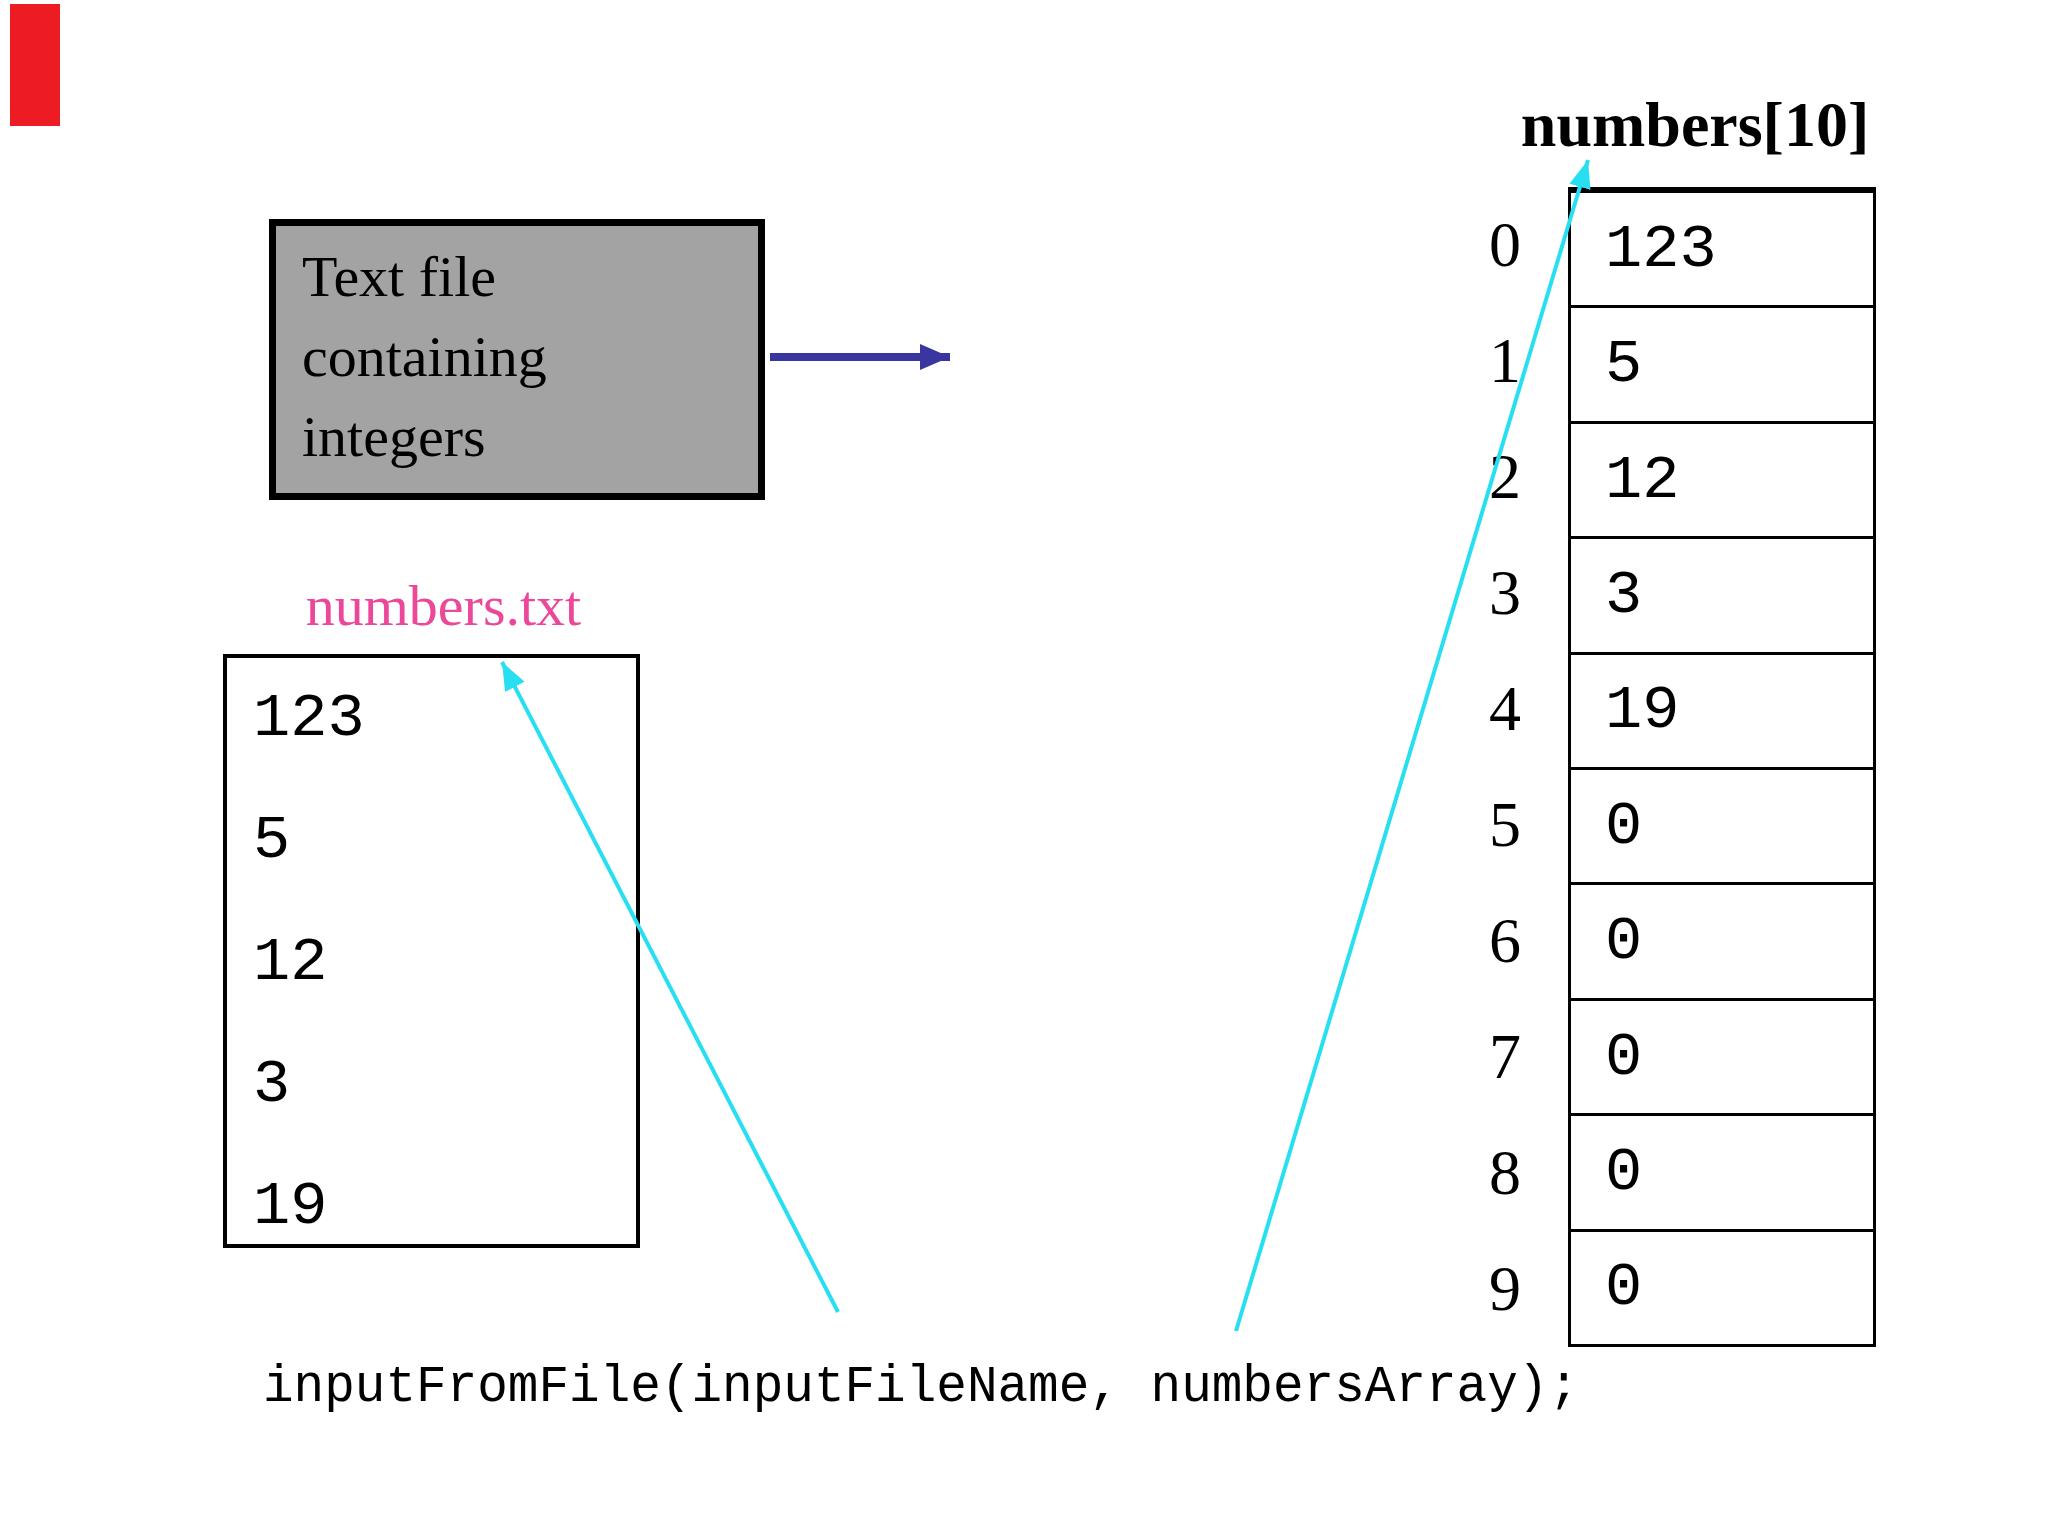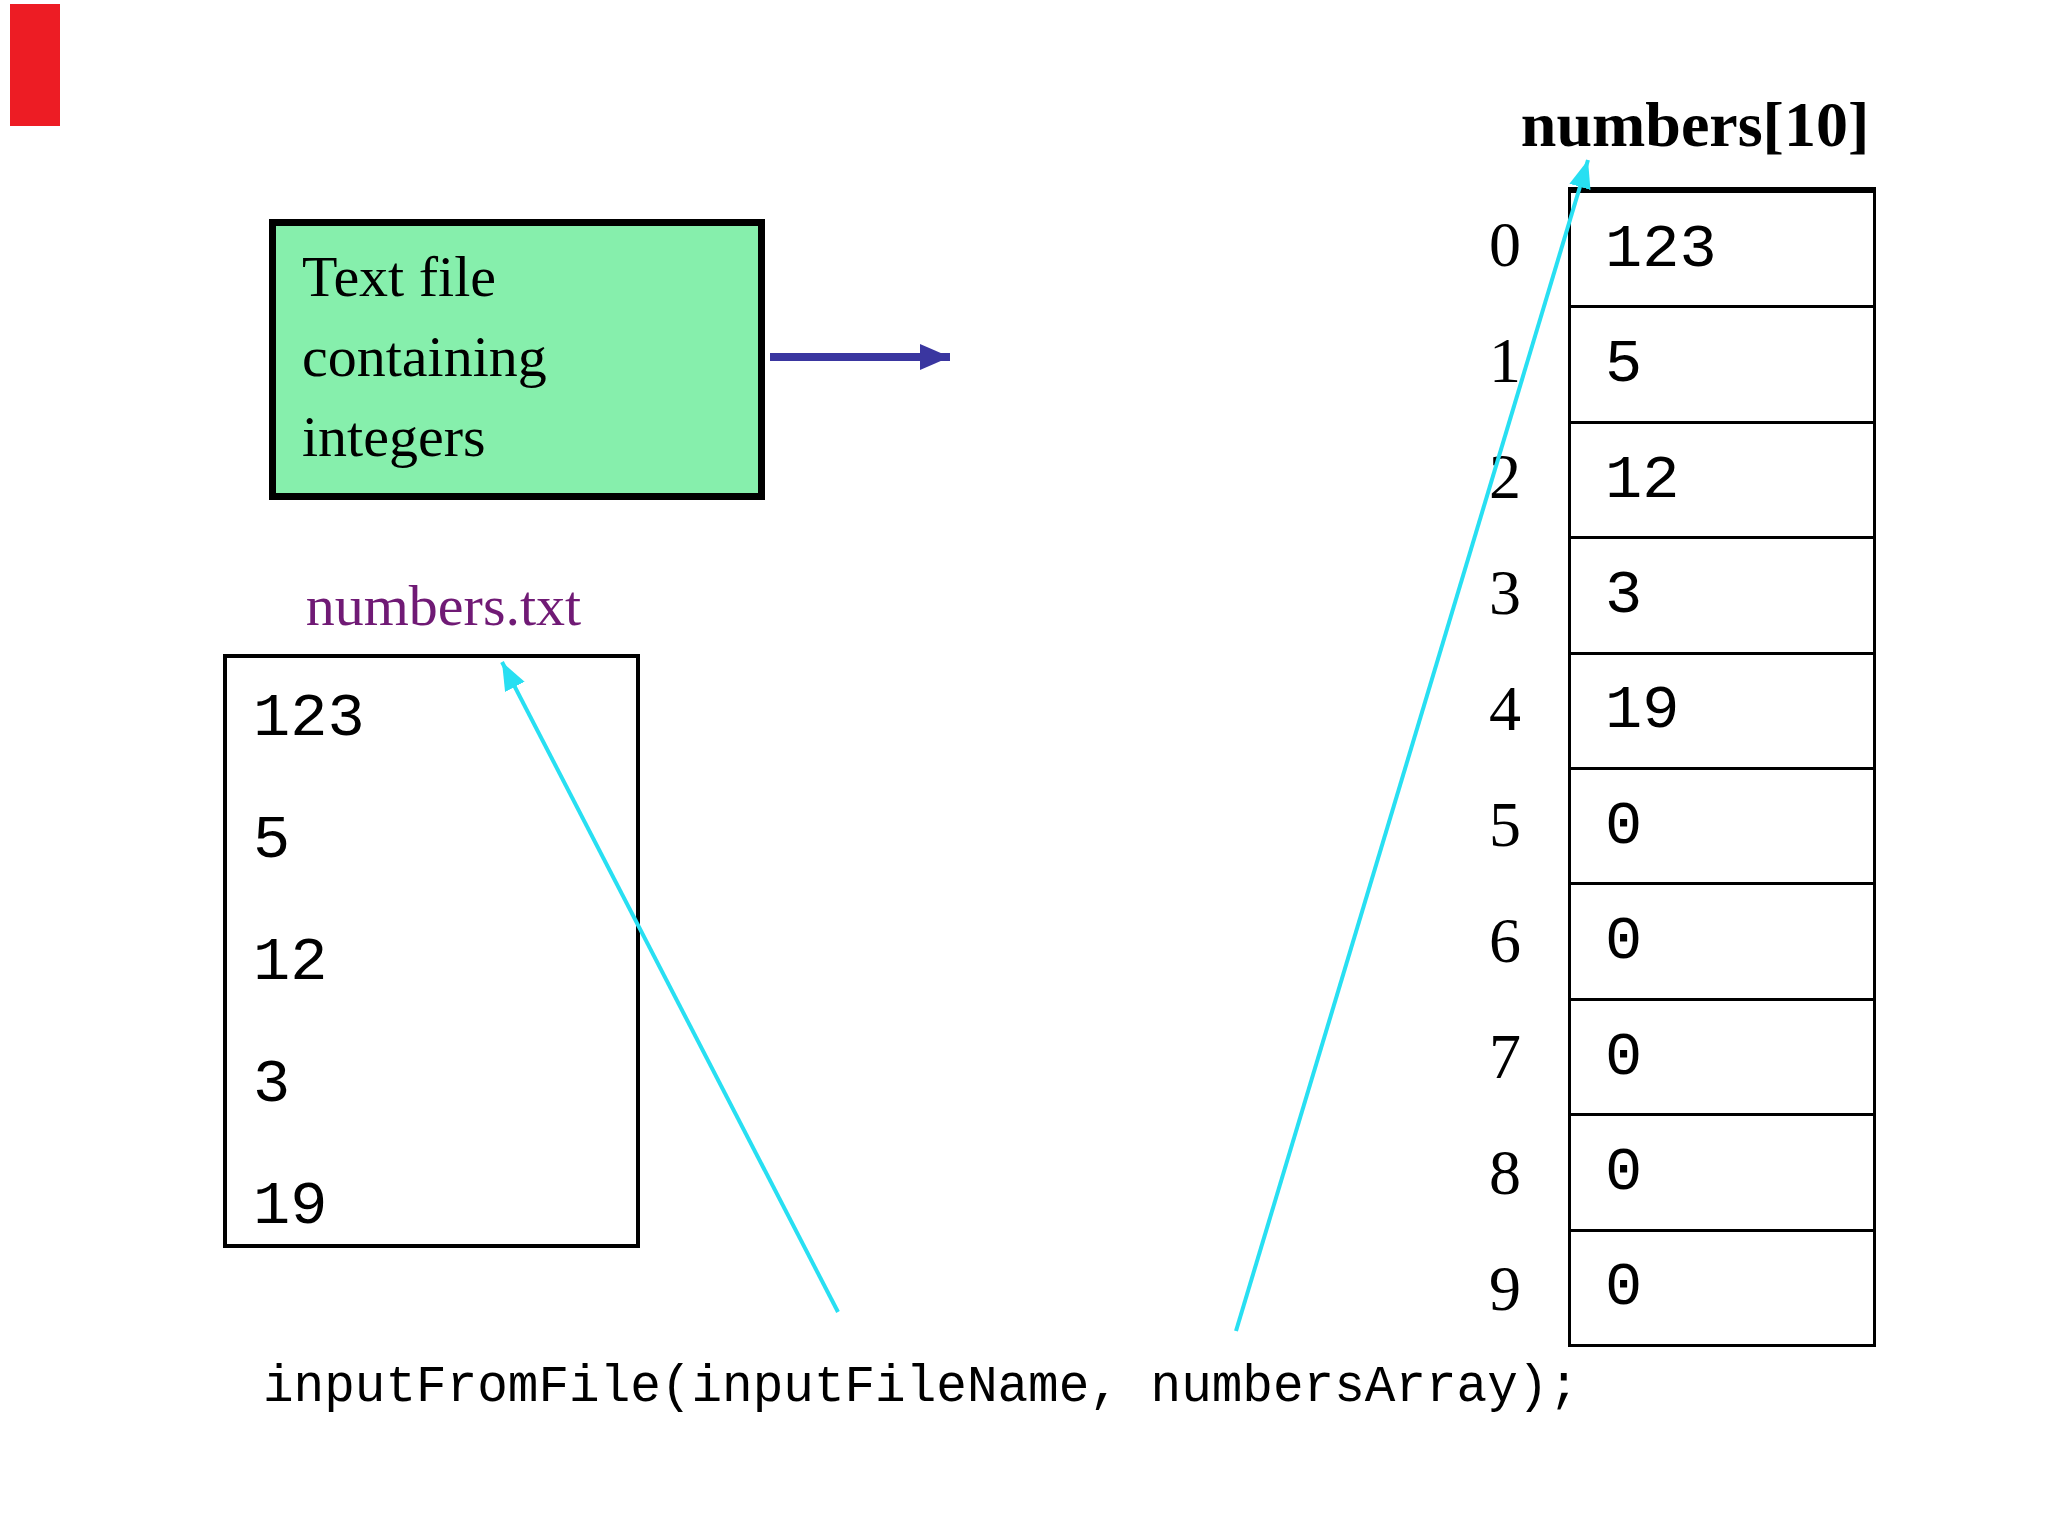--- a/index.html
+++ b/index.html
@@ -25,21 +25,21 @@
     line-height: 80px;
     padding: 11px 8px 8px 26px;
   }
   .flow-box.src { left: 269px; top: 219px; width: 496px; height: 281px; }
   .flow-box.dst { left: 955px; top: 218px; width: 428px; height: 270px; padding-top: 7px; }
 
   .overlay { left: 0; top: 0; width: 2048px; height: 1536px; pointer-events: none; }
 
   .file-title {
     left: 235px; top: 572px; width: 417px;
-    text-align: center; font-size: 58px; color: #701a75;
+    text-align: center; font-size: 58px; color: #ec4899;
   }
   .file-box {
     box-sizing: border-box;
     left: 223px; top: 654px; width: 417px; height: 594px;
     border: 4px solid #000;
     background: #ffffff;
     padding: 0 0 0 26px;
     font-family: "Liberation Mono", "DejaVu Sans Mono", monospace;
     font-size: 62px; line-height: 122px; color: #000;
     overflow: hidden;
@@ -81,21 +81,21 @@
     white-space: pre;
   }
 </style>
 </head>
 <body>
 
 <div class="canvas">
 
   <div class="abs red-bar" style="background-color: rgb(237, 28, 36);"></div>
 
-  <div class="abs flow-box src" style="background-color: #86efac;">
+  <div class="abs flow-box src" style="background-color: #a3a3a3;">
     <div>Text file</div>
     <div>containing</div>
     <div>integers</div>
   </div>
 
 
   <div class="abs file-title">numbers.txt</div>
 
   <div class="abs file-box">
     <div>123</div>

